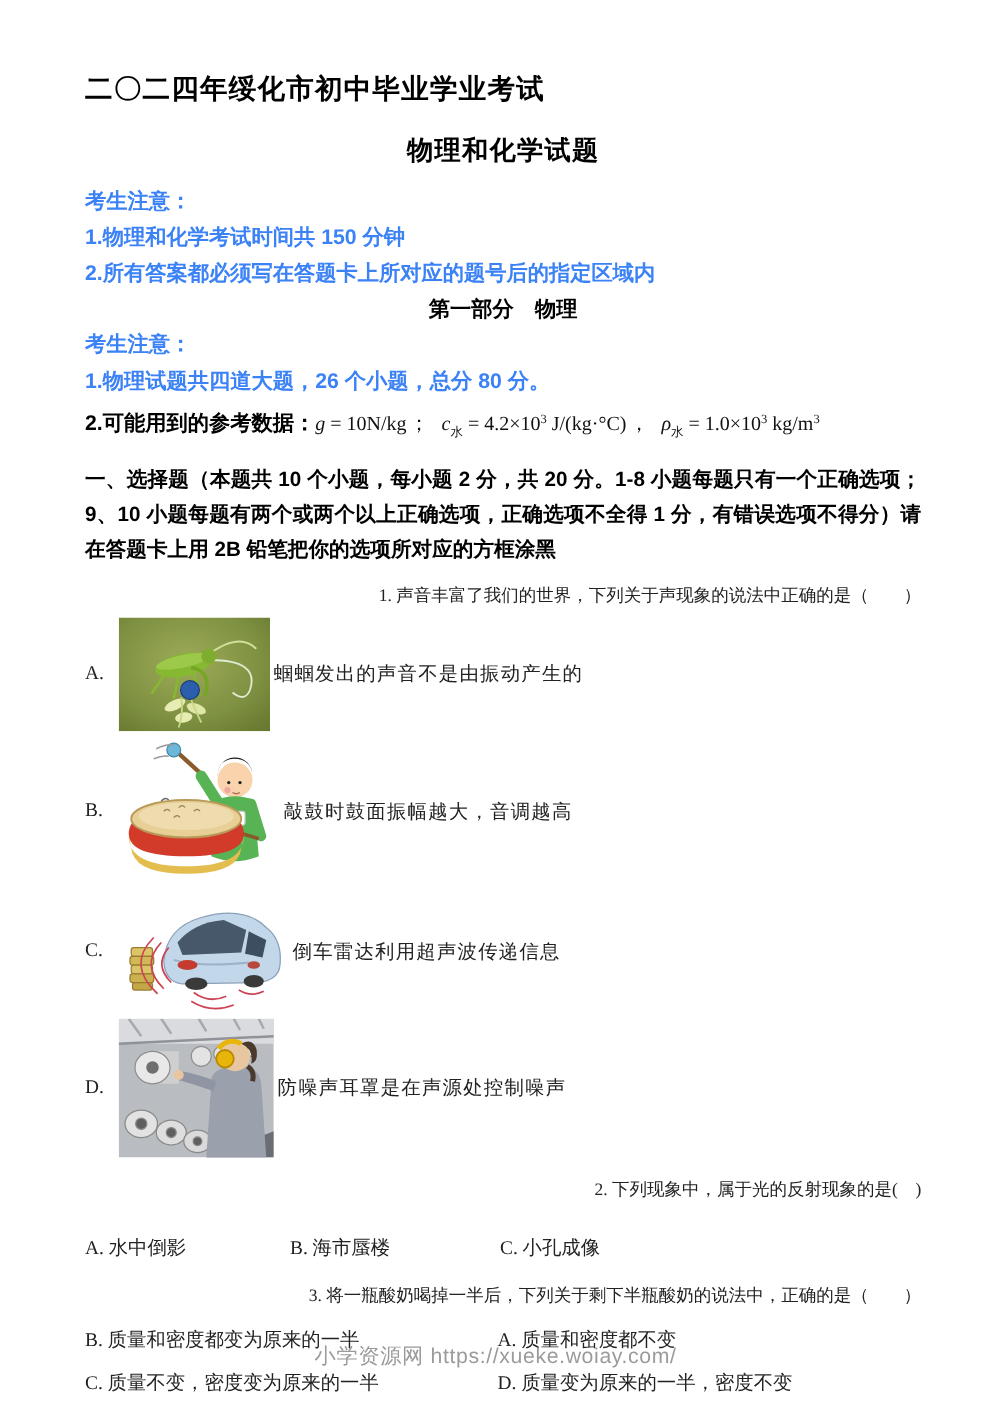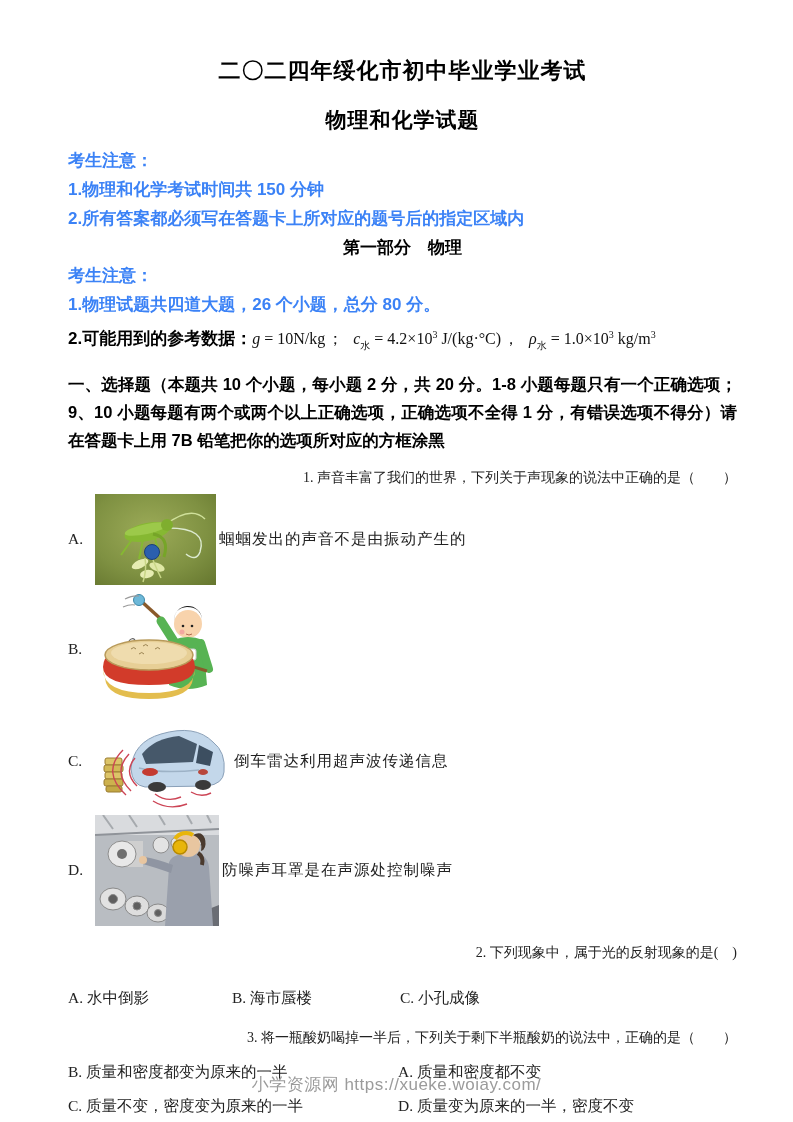--- a/index.html
+++ b/index.html
@@ -9,21 +9,21 @@
     height: 1122px;
     margin: 0 auto;
     position: relative;
     font-family: "Liberation Serif", "DejaVu Serif", serif;
     color: #1a1a1a;
     overflow: hidden;
   }
   .content { padding: 56px 56px 0 68px; }
 
   .doc-title {
-    text-align: center;
+    text-align: left;
     font-family: "Liberation Sans", "DejaVu Sans", sans-serif;
     font-weight: bold;
     font-size: 22px;
     letter-spacing: 1px;
     color: #000;
   }
   .doc-subtitle {
     text-align: center;
     font-family: "Liberation Sans", "DejaVu Sans", sans-serif;
     font-weight: bold;
@@ -140,21 +140,21 @@
     <div class="ref-data-line">
       <span class="ref-label">2.可能用到的参考数据：</span>
       <span class="math"><span class="var">g</span><span> = 10N/kg</span></span>
       <span class="math math-sep">；</span>
       <span class="math"><span class="var">c</span><sub>水</sub><span> = 4.2×10</span><sup>3</sup><span> J/(kg·°C)</span></span>
       <span class="math math-sep">，</span>
       <span class="math"><span class="var">ρ</span><sub>水</sub><span> = 1.0×10</span><sup>3</sup><span> kg/m</span><sup>3</sup></span>
     </div>
   </div>
 
-  <div class="section-header">一、选择题（本题共 10 个小题，每小题 2 分，共 20 分。1-8 小题每题只有一个正确选项；9、10 小题每题有两个或两个以上正确选项，正确选项不全得 1 分，有错误选项不得分）请在答题卡上用 7B 铅笔把你的选项所对应的方框涂黑</div>
+  <div class="section-header">一、选择题（本题共 10 个小题，每小题 2 分，共 20 分。1-8 小题每题只有一个正确选项；9、10 小题每题有两个或两个以上正确选项，正确选项不全得 1 分，有错误选项不得分）请在答题卡上用 2B 铅笔把你的选项所对应的方框涂黑</div>
 
   <div class="q-text">1. 声音丰富了我们的世界，下列关于声现象的说法中正确的是（　　）</div>
 
   <div class="q1-option-row">
     <span class="opt-letter">A.</span>
     <span class="opt-image">
       <svg width="121" height="91" viewBox="0 0 121 91">
         <defs>
           <radialGradient id="gbg" cx="45%" cy="40%" r="80%">
             <stop offset="0%" stop-color="#9cab58"></stop>
@@ -209,20 +209,21 @@
 
         <path d="M24,55 q3,-4 6,-1 M34,50 q3,-4 6,-1 M30,62 q3,-3 6,-1" stroke="#666" stroke-width="1.2" fill="none"></path>
 
         <path d="M8,78 q0,24 46,24 q46,0 46,-24 l-3,14 q-6,16 -43,16 q-37,0 -43,-16 Z" fill="#e3bd4e"></path>
         <path d="M8,76 q0,-10 10,-14 l72,0 q10,4 10,14 q0,18 -46,18 q-46,0 -46,-18 Z" fill="#d23b2a"></path>
         <ellipse cx="54" cy="64" rx="44" ry="15" fill="#e7cf96" stroke="#b89a5a" stroke-width="1.5"></ellipse>
         <ellipse cx="54" cy="62" rx="38" ry="11" fill="#efdcae"></ellipse>
         <path d="M36,58 q3,-3 5,0 M48,55 q3,-3 5,0 M60,58 q3,-3 5,0 M44,63 q3,-3 5,0" stroke="#9a8250" stroke-width="1" fill="none"></path>
       </svg>
     </span>
+    <span class="opt-caption">敲鼓时鼓面振幅越大，音调越高</span>
   </div>
 
   <div class="q1-option-row">
     <span class="opt-image" style="width:27px; flex:0 0 27px;">
       <span class="opt-letter">C.</span>
     </span>
     <span class="opt-image">
       <svg width="136" height="95" viewBox="0 0 136 95">
         <rect width="136" height="95" fill="#ffffff"></rect>
 

